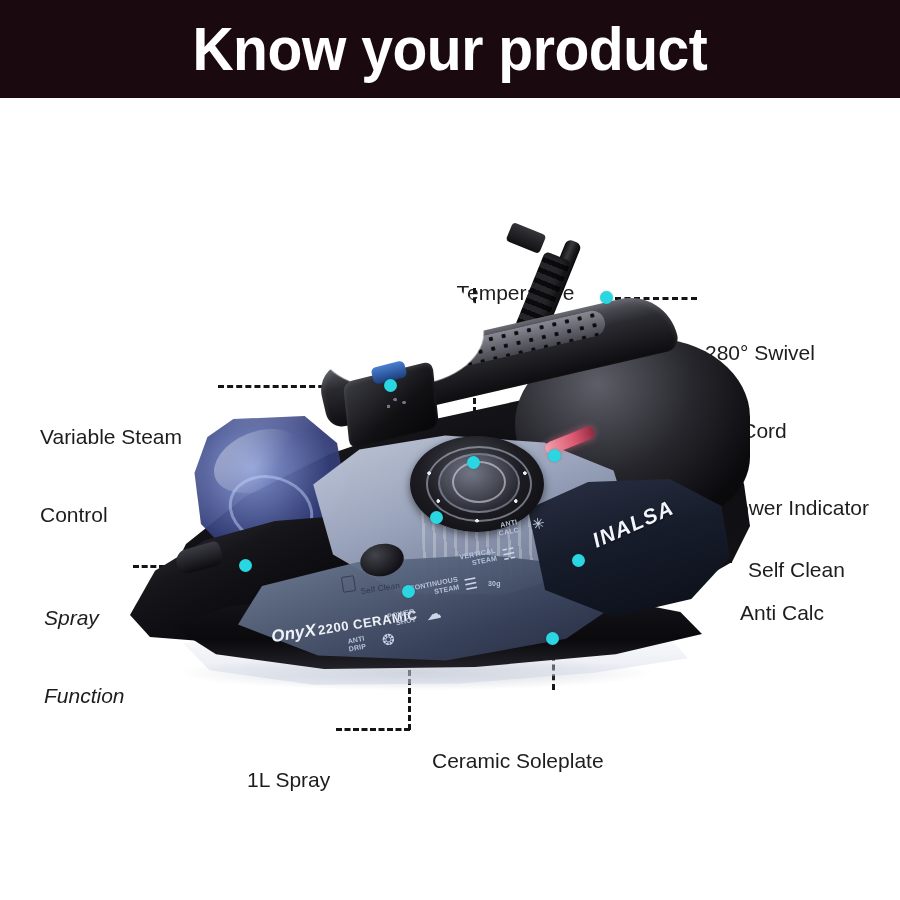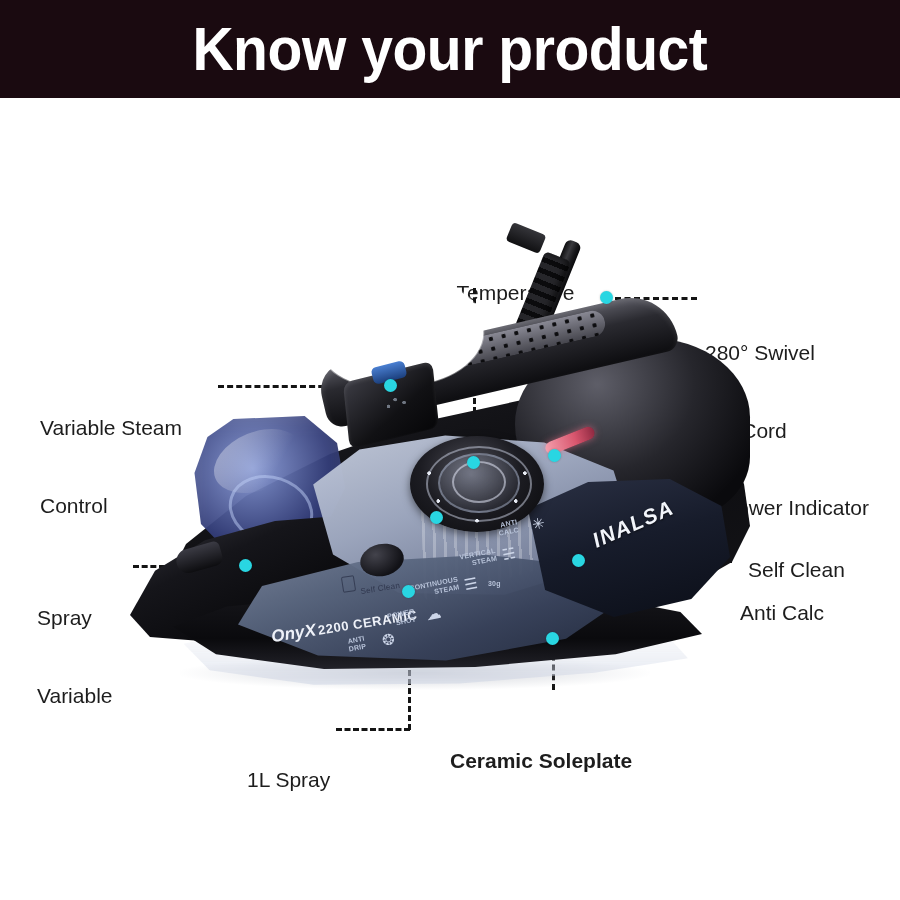--- a/index.html
+++ b/index.html
@@ -424,21 +424,21 @@
   <div class="dash-v" style="left:473px;top:288px;height:180px;"></div>
   <div class="dot" style="left:467px;top:456px;"></div>
 
   <div class="lbl left" style="left:705px;top:288px;width:190px;">
     <div>280° Swivel</div>
     <div style="text-align:center;width:118px;">Cord</div>
   </div>
   <div class="dash-h" style="left:615px;top:297px;width:82px;"></div>
   <div class="dot" style="left:600px;top:291px;"></div>
 
-  <div class="lbl left" style="left:40px;top:363px;width:220px;">
+  <div class="lbl left" style="left:40px;top:372px;width:220px;">
     <div>Variable Steam</div>
     <div>Control</div>
   </div>
   <div class="dash-h" style="left:218px;top:385px;width:170px;"></div>
   <div class="dot" style="left:384px;top:379px;"></div>
 
   <div class="lbl left" style="left:723px;top:443px;width:180px;">
     <div>Power Indicator</div>
   </div>
   <div class="dash-h" style="left:560px;top:455px;width:155px;"></div>
@@ -449,28 +449,28 @@
   </div>
   <div class="dash-h" style="left:440px;top:517px;width:300px;"></div>
   <div class="dot" style="left:430px;top:511px;"></div>
 
   <div class="lbl left" style="left:740px;top:548px;width:150px;">
     <div>Anti Calc</div>
   </div>
   <div class="dash-h" style="left:585px;top:560px;width:147px;"></div>
   <div class="dot" style="left:572px;top:554px;"></div>
 
-  <div class="lbl left" style="left:37px;top:553px;width:170px;">
+  <div class="lbl left" style="left:44px;top:553px;width:170px;font-style:italic;">
     <div>Spray</div>
-    <div>Variable</div>
+    <div>Function</div>
   </div>
   <div class="dash-h" style="left:133px;top:565px;width:110px;"></div>
   <div class="dot" style="left:239px;top:559px;"></div>
 
-  <div class="lbl left" style="left:450px;top:696px;width:250px;font-weight:bold;">
+  <div class="lbl left" style="left:432px;top:696px;width:250px;">
     <div>Ceramic Soleplate</div>
   </div>
   <div class="dash-v" style="left:552px;top:645px;height:45px;"></div>
   <div class="dot" style="left:546px;top:632px;"></div>
 
   <div class="lbl left" style="left:247px;top:715px;width:120px;">
     <div>1L Spray</div>
   </div>
   <div class="dash-h" style="left:336px;top:728px;width:74px;"></div>
   <div class="dash-v" style="left:408px;top:598px;height:132px;"></div>

